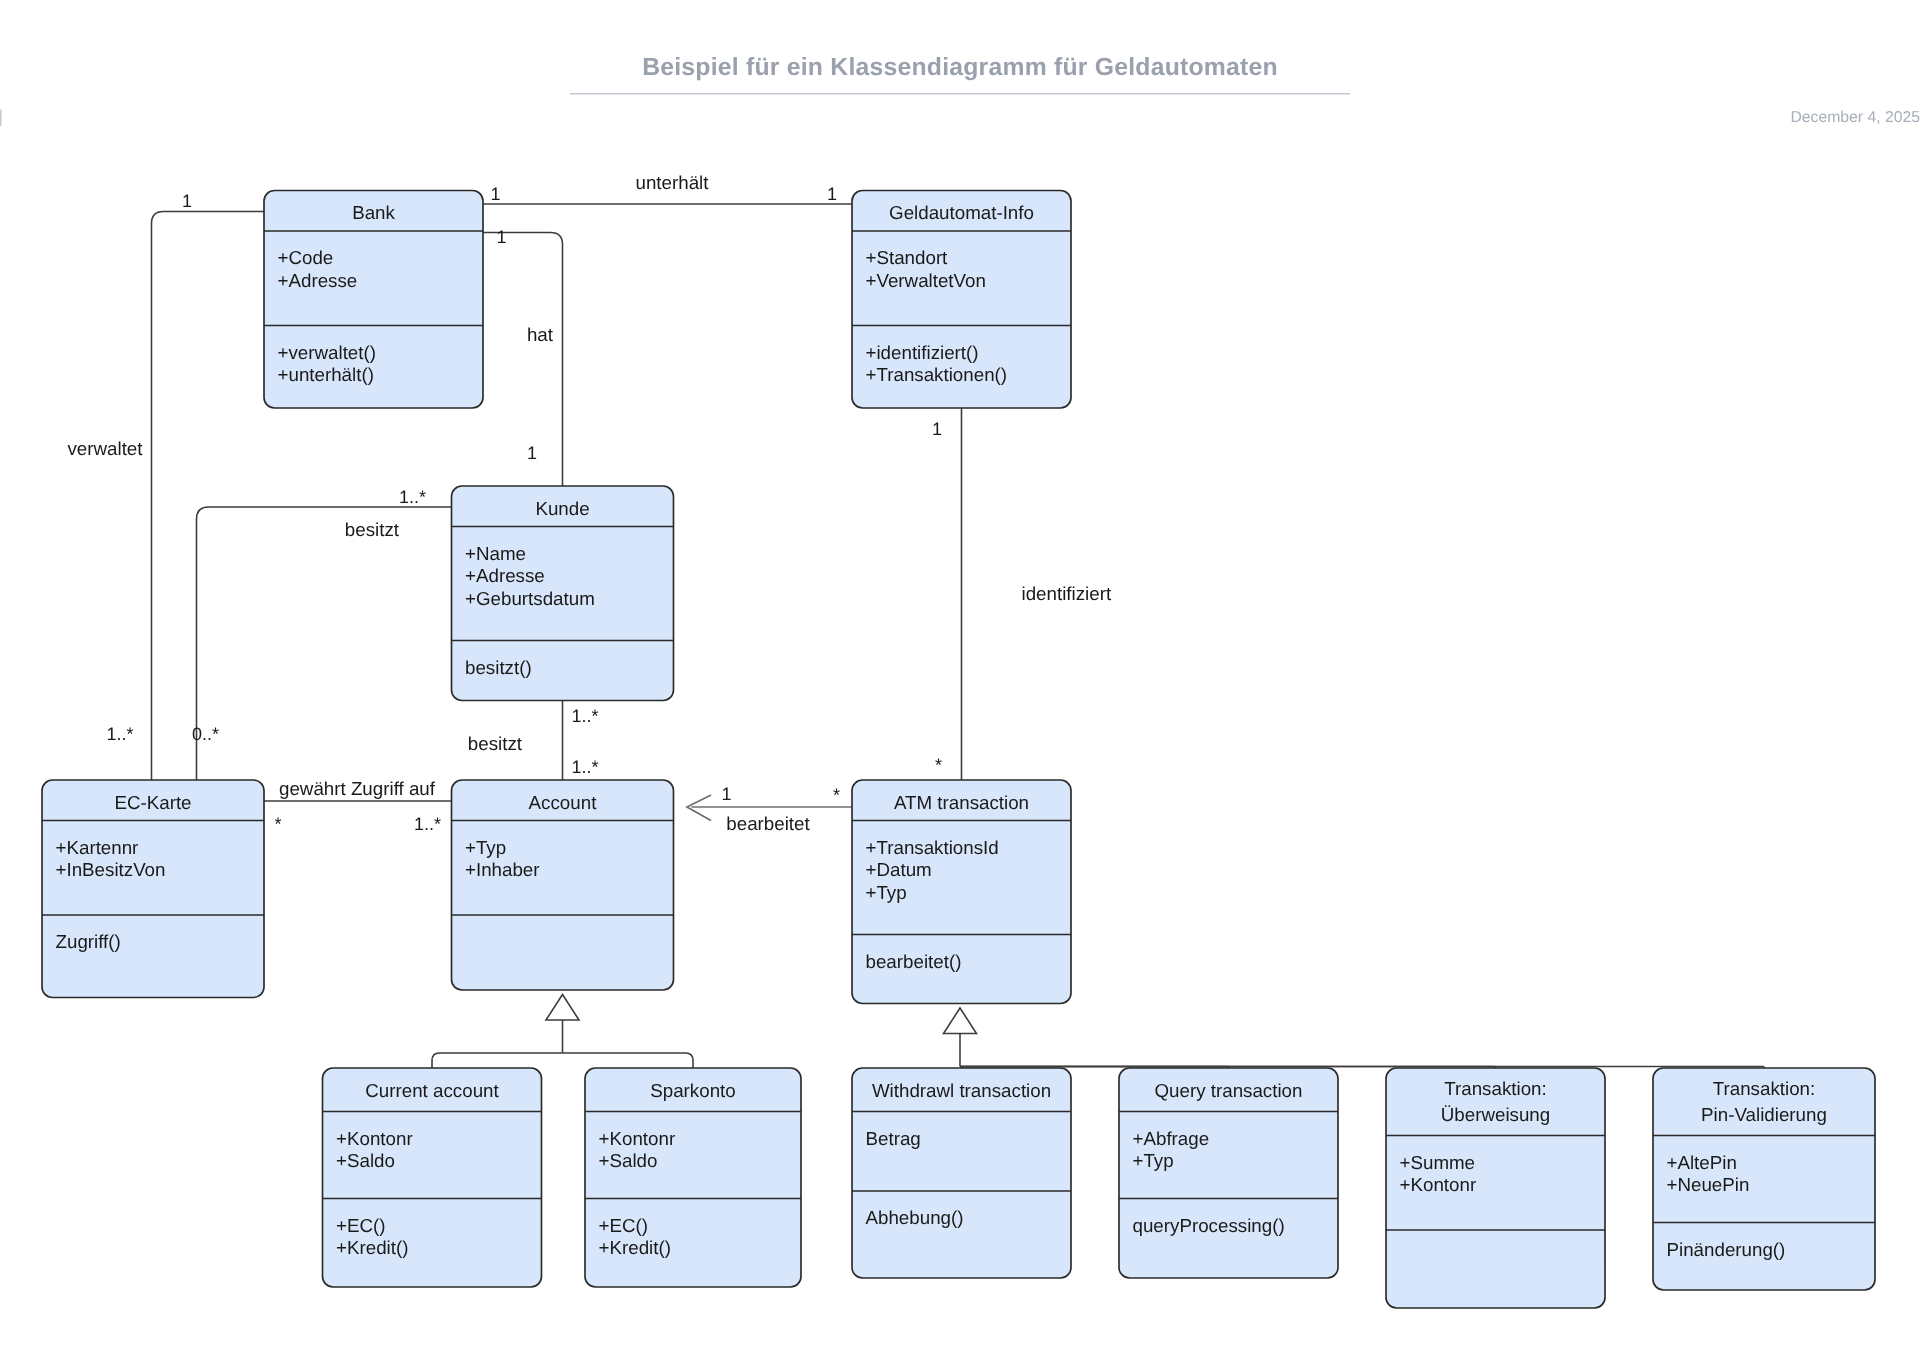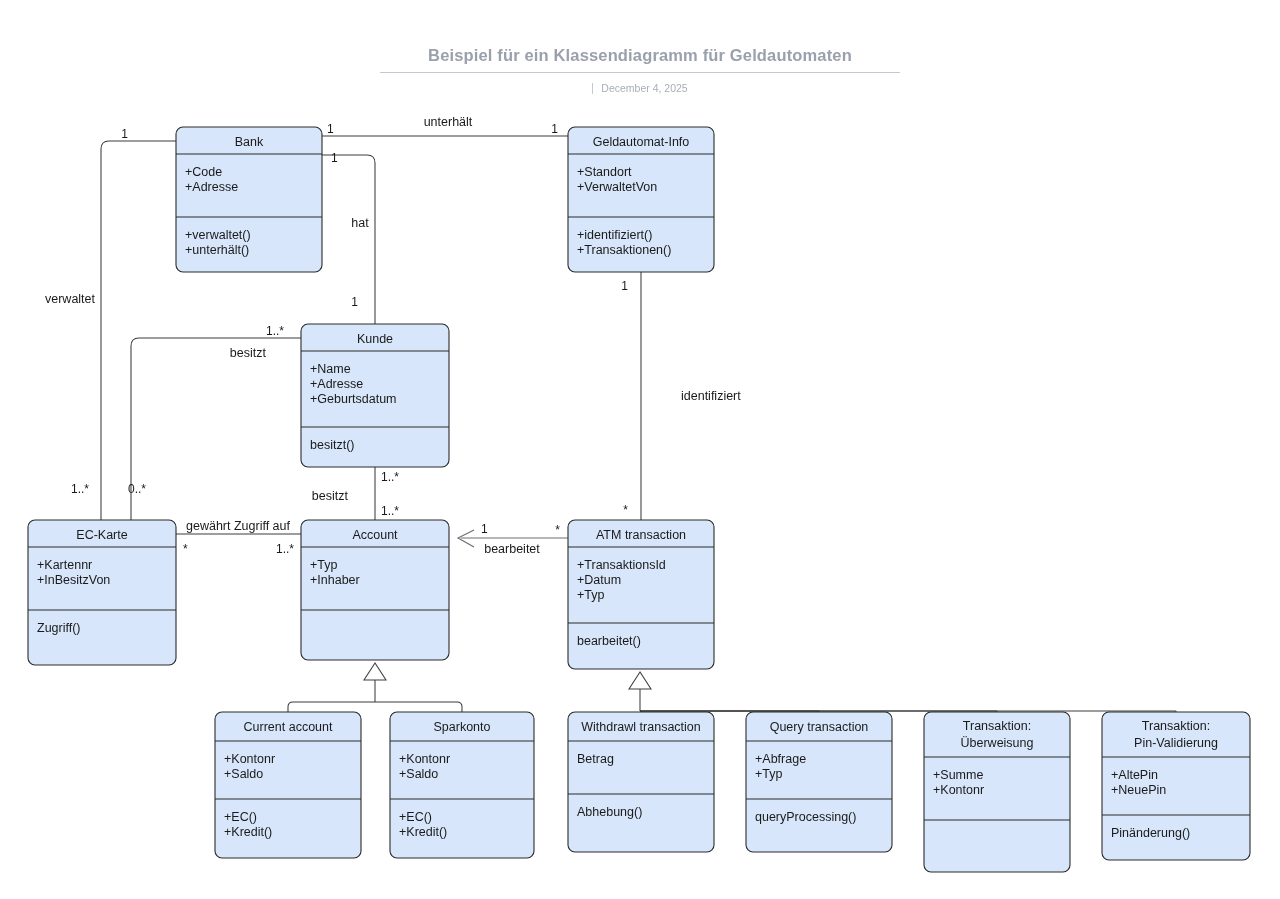--- a/index.html
+++ b/index.html
@@ -6,36 +6,36 @@
   body{
     width:1280px;height:899px;
     background:#ffffff;
     font-family:"Liberation Sans","DejaVu Sans",sans-serif;
     overflow:hidden;
   }
   #page{position:relative;width:1280px;height:899px;}
 
   
   .doc-header{
-    position:absolute;left:0;top:14px;width:1280px;
+    position:absolute;left:0;top:4px;width:1280px;
     text-align:center;
   }
   .doc-title{
     margin:0;padding:32px 0 0 0;
     font-size:16.5px;font-weight:bold;
     letter-spacing:.15px;
     color:#9aa0ac;
   }
   .title-rule{
     width:520px;height:1px;background:#c3c8d2;
     margin:7px auto 0 auto;
   }
   .doc-date-wrap{
     margin-top:9px;
-    display:flex;align-items:center;justify-content:center;gap:8px;
+    display:flex;align-items:center;justify-content:space-between;gap:8px;
   }
   .date-tick{width:1px;height:11px;background:#c3c8d2;display:block;}
   .doc-date{font-size:10.5px;color:#a8aeb9;}
 
   
   #diagram{position:absolute;left:0;top:0;width:1280px;height:899px;}
 
   .cls-box{fill:#d7e6fa;stroke:#2a2a2a;stroke-width:1.1;}
   .cls-sep{stroke:#2a2a2a;stroke-width:1.1;}
   .cls-name{font-family:"Liberation Sans","DejaVu Sans",sans-serif;font-size:12.5px;fill:#1a1a1a;text-anchor:middle;}

